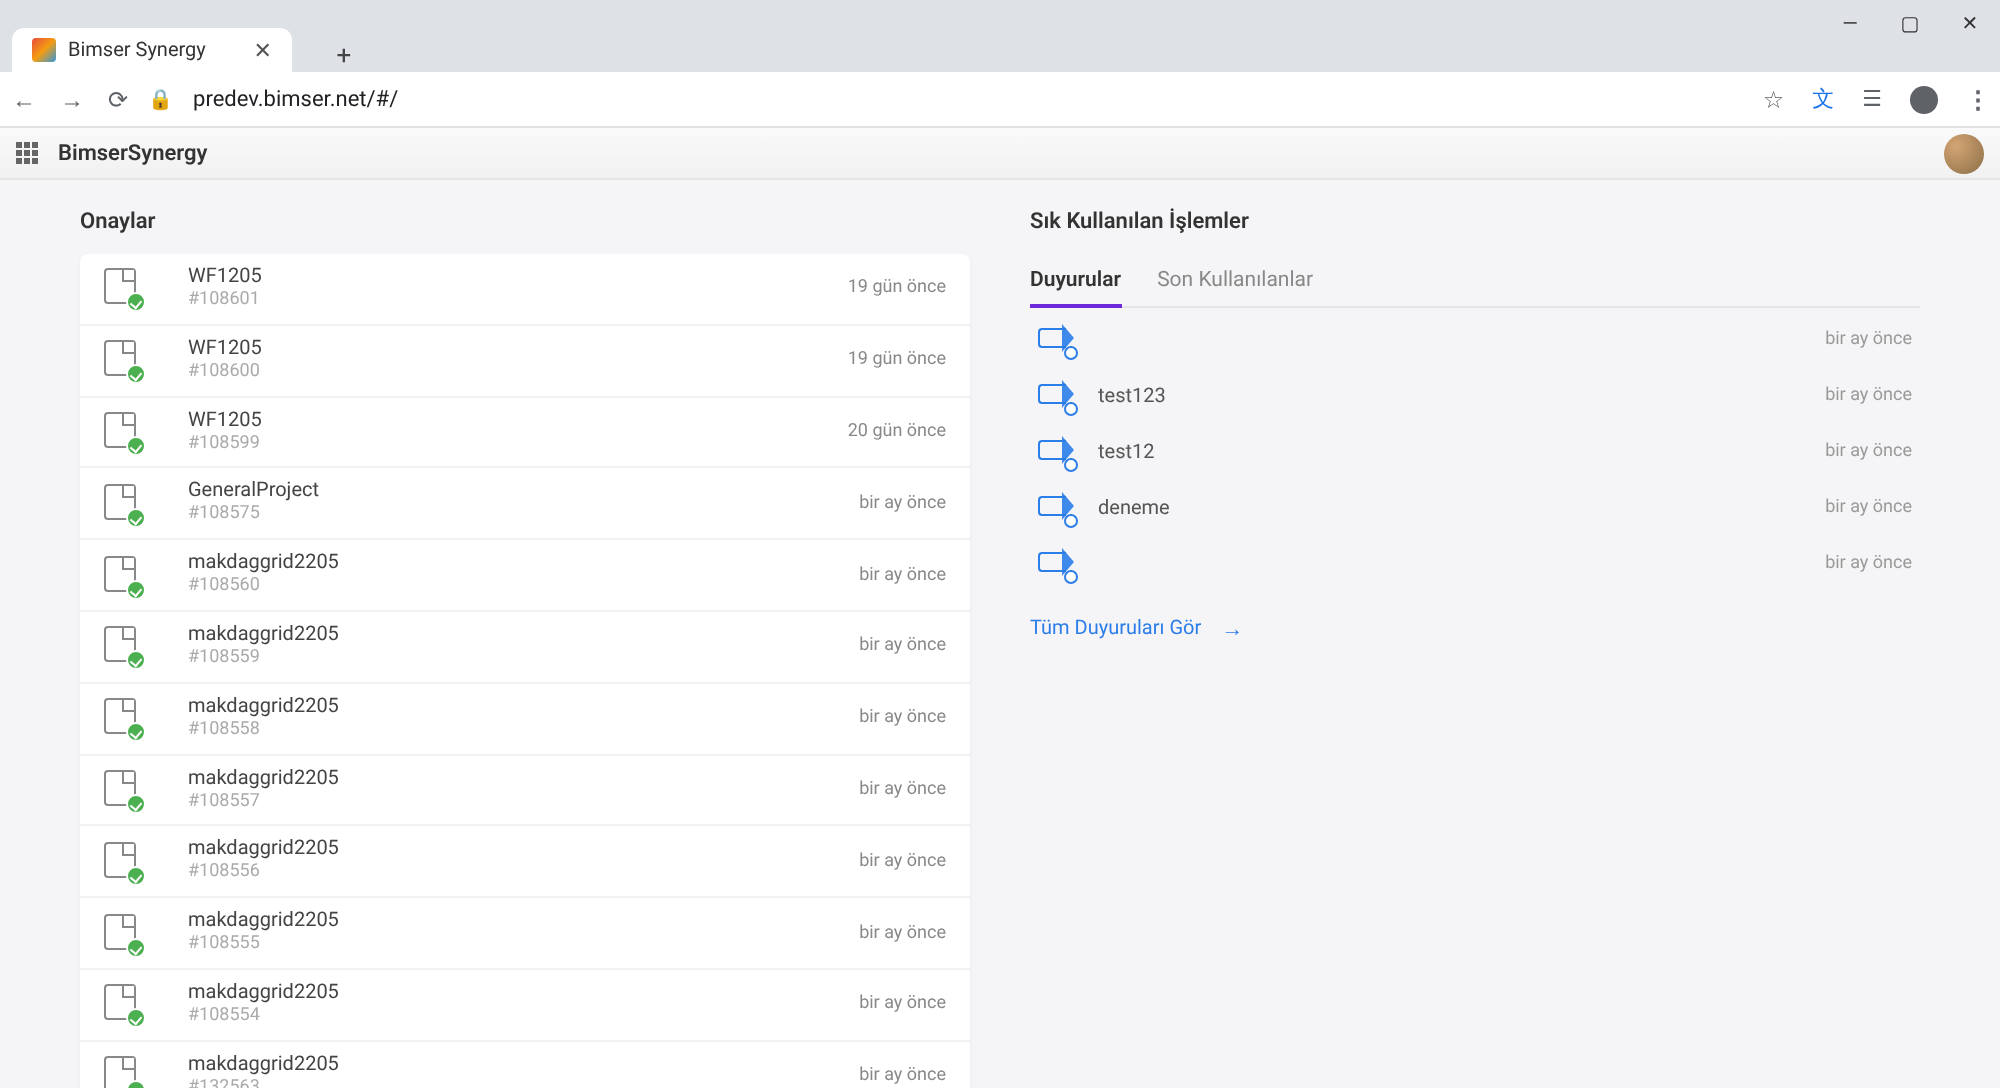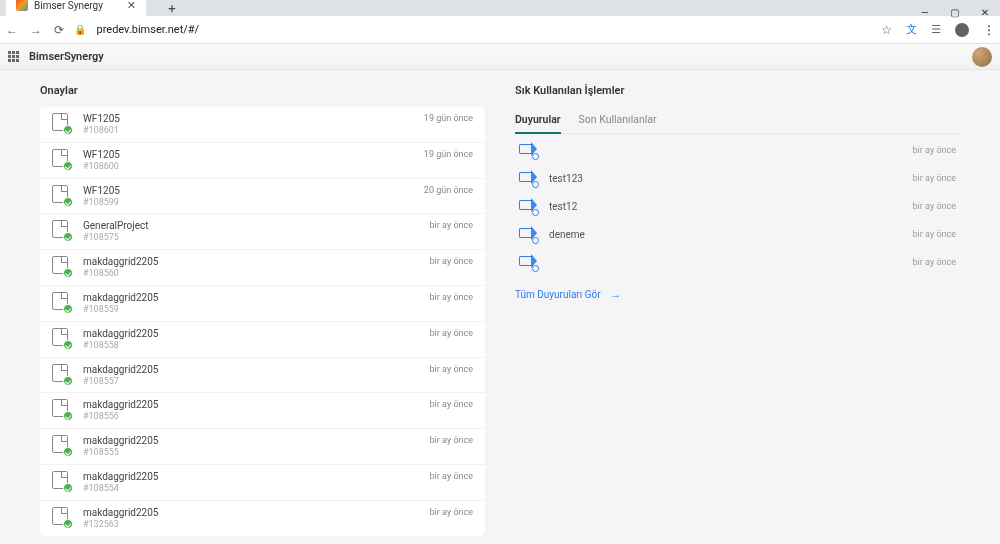--- a/index.html
+++ b/index.html
@@ -1,19 +1,19 @@
 <!DOCTYPE html>
 <html><head>
 <meta charset="utf-8">
 <style>
 * { margin: 0; padding: 0; box-sizing: border-box; font-family: -apple-system, BlinkMacSystemFont, "Segoe UI", Roboto, sans-serif; }
 body { width: 1000px; height: 544px; overflow: hidden; background: #f5f5f7; }
 
 
-.tab-bar { height: 16px; background: #dee1e6; display: flex; align-items: flex-end; padding-left: 6px; gap: 16px; }
+.tab-bar { height: 36px; background: #dee1e6; display: flex; align-items: flex-end; padding-left: 6px; gap: 16px; }
 .tab { background: #fff; height: 22px; display: flex; align-items: center; padding: 0 10px; border-radius: 6px 6px 0 0; font-size: 10px; color: #333; gap: 6px; min-width: 140px; }
 .tab .favicon { width: 12px; height: 12px; background: linear-gradient(135deg,#e74c3c,#f39c12,#3498db); border-radius: 2px; }
 .tab .close { margin-left: auto; color: #555; font-size: 11px; }
 .new-tab { width: 20px; text-align: center; color: #444; font-size: 13px; }
 
 .addr-bar { height: 28px; background: #fff; border-bottom: 1px solid #e1e1e1; display: flex; align-items: center; padding: 0 6px; gap: 10px; }
 .addr-bar .nav-icons { display: flex; gap: 12px; color: #5f6368; font-size: 12px; align-items: center; }
 .addr-bar .lock { font-size: 10px; color: #5f6368; }
 .addr-bar .url { flex: 1; font-size: 11px; color: #202124; }
 .addr-bar .right-icons { display: flex; gap: 14px; color: #5f6368; font-size: 12px; align-items: center; }
@@ -33,21 +33,21 @@
 .brand { font-size: 11px; font-weight: 600; color: #333; }
 .avatar { width: 20px; height: 20px; border-radius: 50%; background: radial-gradient(circle at 30% 30%, #d4a574, #8b6f47); margin-left: auto; }
 
 
 .content { display: flex; padding: 14px 40px 0 40px; gap: 30px; height: calc(544px - 24px - 28px - 26px); overflow: hidden; }
 .col { flex: 1; display: flex; flex-direction: column; min-width: 0; }
 .section-title { font-size: 11px; font-weight: 600; color: #333; margin-bottom: 10px; }
 
 
 .list { background: #fff; border-radius: 4px; box-shadow: 0 1px 2px rgba(0,0,0,0.05); overflow-y: auto; flex: 0 0 auto; }
-.row { display: flex; padding: 6px 12px; border-bottom: 1px solid #f2f2f2; gap: 13px; }
+.row { display: flex; align-items: center; padding: 6px 12px; border-bottom: 1px solid #f2f2f2; gap: 24px; }
 .row:last-child { border-bottom: none; }
 .doc-icon { width: 18px; height: 20px; position: relative; flex-shrink: 0; }
 .doc-icon .page { width: 16px; height: 18px; border: 1.5px solid #888; border-radius: 2px; position: absolute; background: #fff; }
 .doc-icon .page::before { content:""; position:absolute; top:0; right:0; width:5px; height:5px; background:#fff; border-left:1.5px solid #888; border-bottom:1.5px solid #888; }
 .doc-icon .check { position: absolute; bottom: -2px; right: -3px; width: 10px; height: 10px; background: #4caf50; border-radius: 50%; border:1px solid #fff; }
 .doc-icon .check::after { content:""; position:absolute; left:2px; top:2px; width:3px; height:4px; border:1.5px solid #fff; border-top:none; border-left:none; transform:rotate(40deg); }
 .row-text { display: flex; flex-direction: column; line-height: 1.2; }
 .row-title { font-size: 10px; color: #444; }
 .row-sub { font-size: 9px; color: #aaa; }
 .row-time { margin-left: auto; font-size: 9px; color: #888; }
@@ -67,21 +67,21 @@
 .illus .paper { position:absolute; width:14px; height:10px; background:#74b9ff; border-radius:2px; }
 .illus .p1{top:8px; left:18px; transform:rotate(-18deg);} 
 .illus .p2{top:0px; left:54px; transform:rotate(12deg); background:#81ecec;}
 .illus .p3{top:14px; right:10px; transform:rotate(22deg);}
 .illus .p4{top:38px; right:-4px; background:#55efc4;}
 .freq-empty-title { font-size: 10px; font-weight: 600; color: #333; }
 .freq-empty-sub { font-size: 9px; color: #aaa; margin-top: 3px; }
 
 .tabs { display: flex; gap: 18px; border-bottom: 1px solid #e5e5e5; margin-bottom: 2px; }
 .tabh { font-size: 10.5px; color: #888; padding: 6px 0; cursor: pointer; }
-.tabh.active { color: #333; font-weight: 600; border-bottom: 2px solid #0f766e; margin-bottom: -1px; }
+.tabh.active { color: #333; font-weight: 600; border-bottom: 2px solid #6d28d9; margin-bottom: -1px; }
 
 .ann-list .arow { display: flex; align-items: center; padding: 7px 4px; gap: 12px; }
 .ann-icon { width: 18px; height: 14px; position: relative; flex-shrink:0; }
 .ann-icon .horn { width:14px; height:10px; border:1.5px solid #2b7de9; border-right:none; border-radius:2px 0 0 2px; position:absolute; top:1px; }
 .ann-icon .cone { position:absolute; right:0; top:-1px; width:0; height:0; border-left:6px solid #2b7de9; border-top:7px solid transparent; border-bottom:7px solid transparent; opacity:0.9;}
 .ann-icon .dot { position:absolute; right:-2px; bottom:-3px; width:7px; height:7px; border:1.5px solid #2b7de9; border-radius:50%; background:#fff;}
 .arow-title { font-size: 10px; color: #555; text-align: center; }
 .arow-time { margin-left: auto; font-size: 9px; color: #999; }
 
 

